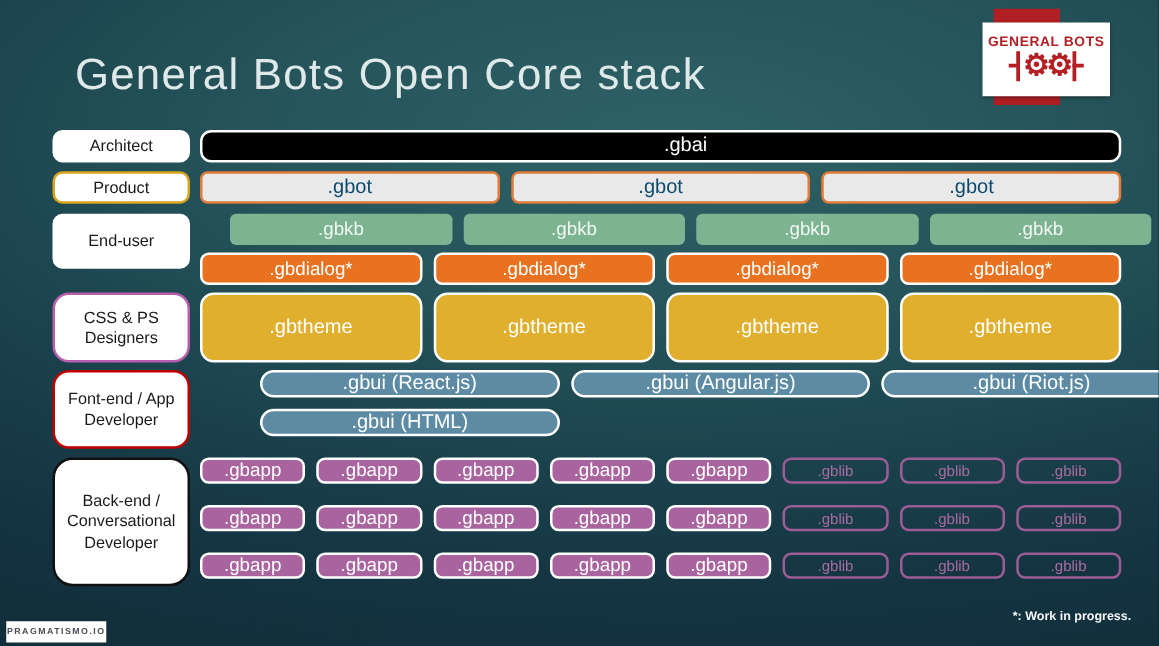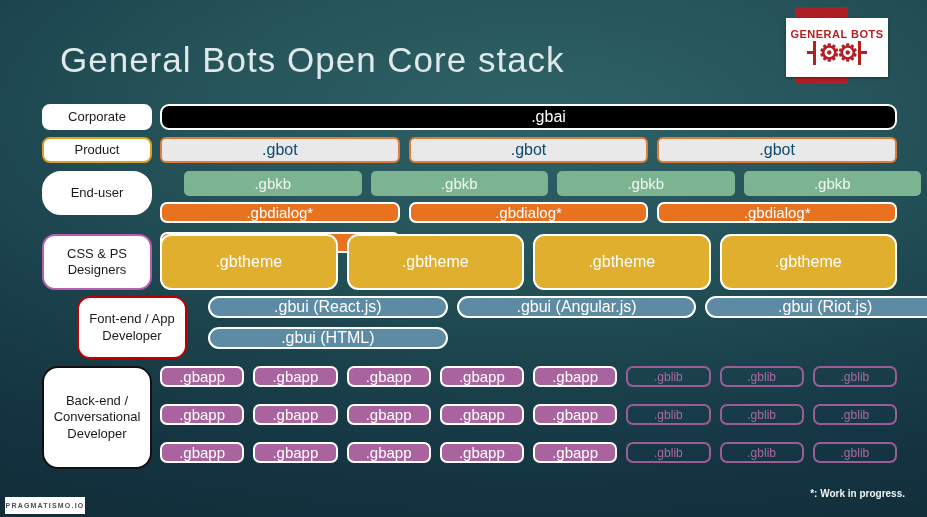--- a/index.html
+++ b/index.html
@@ -31,37 +31,37 @@
   .logo-bar.right::after{right:-6px;}
   
   .role{
     position:absolute;left:42px;width:110px;box-sizing:border-box;
     background:#ffffff;color:#1a1a1a;
     display:flex;align-items:center;justify-content:center;text-align:center;
     font-size:13px;line-height:1.25;padding:2px 6px;
   }
   .role-architect{top:104px;height:26px;border:2px solid #ffffff;border-radius:8px;}
   .role-product  {top:137px;height:26px;border:2px solid #d9a521;border-radius:8px;}
-  .role-enduser  {top:171px;height:44px;border:2px solid #ffffff;border-radius:19px;}
+  .role-enduser  {top:171px;height:44px;border:2px solid #ffffff;border-radius:8px;}
   .role-css      {top:234px;height:56px;border:2px solid #b75fae;border-radius:13px;}
-  .role-frontend {top:296px;height:63px;border:2px solid #c00000;border-radius:13px;margin-left:35px;}
+  .role-frontend {top:296px;height:63px;border:2px solid #c00000;border-radius:13px;}
   .role-backend  {top:366px;height:103px;border:2px solid #111111;border-radius:16px;}
   
   .row{position:absolute;left:160px;width:737px;display:grid;grid-gap:9px;}
   .cell{
     box-sizing:border-box;display:flex;align-items:center;justify-content:center;
     text-align:center;white-space:nowrap;
   }
   .row-gbai{top:104px;height:26px;grid-template-columns:1fr;}
   .gbai{background:#000000;border:2px solid #ffffff;border-radius:9px;color:#ffffff;font-size:16px;padding-left:40px;}
   .row-gbot{top:137px;height:26px;grid-template-columns:repeat(3,1fr);}
   .gbot{background:#e9e9e9;border:2px solid #e07b39;border-radius:6px;color:#0c4a6e;font-size:16px;}
   .row-gbkb{top:171px;height:25px;grid-template-columns:repeat(4,1fr);padding-left:24px;}
   .gbkb{background:#7cb492;border-radius:5px;color:#f2f7f3;font-size:15px;}
-  .row-gbdialog{top:202px;height:26px;grid-template-columns:repeat(3,1fr);}
+  .row-gbdialog{top:202px;height:26px;grid-template-columns:repeat(4,1fr);}
   .gbdialog{background:#e8721f;border:2px solid #ffffff;border-radius:7px;color:#ffffff;font-size:15px;}
   .row-gbtheme{top:234px;height:56px;grid-template-columns:repeat(4,1fr);}
   .gbtheme{background:#e0af2d;border:2px solid #ffffff;border-radius:11px;color:#ffffff;font-size:16px;}
   .row-gbui{top:296px;height:49px;grid-template-columns:repeat(3,1fr);margin-left:48px;}
   .gbui{background:#5d8ba3;border:2px solid #ffffff;border-radius:13px;color:#ffffff;font-size:16px;}
   .row-apps{height:17px;grid-template-columns:repeat(8,1fr);}
   .row-apps1{top:366px;} .row-apps2{top:404px;} .row-apps3{top:442px;}
   .gbapp{background:#a9639e;border:2px solid #ffffff;border-radius:7px;color:#ffffff;font-size:15px;}
   .gblib{background:transparent;border:2px solid #9c5c96;border-radius:7px;color:#a96ba2;font-size:12px;text-align:right;}
   
@@ -88,21 +88,21 @@
   <div class="logo">
     <div class="logo-text">GENERAL BOTS</div>
     <div class="logo-gears">
       <span class="logo-bar left"></span>
       <span class="gear-glyph">⚙⚙</span>
       <span class="logo-bar right"></span>
     </div>
   </div>
 
   <div class="role role-architect">
-      <span>Corporate</span>
+      <span>Architect</span>
     </div>
   <div class="role role-product">
       <span>Product</span>
     </div>
   <div class="role role-enduser">
       <span>End-user</span>
     </div>
   <div class="role role-css">
       <span>CSS &amp; PS Designers</span>
     </div>

